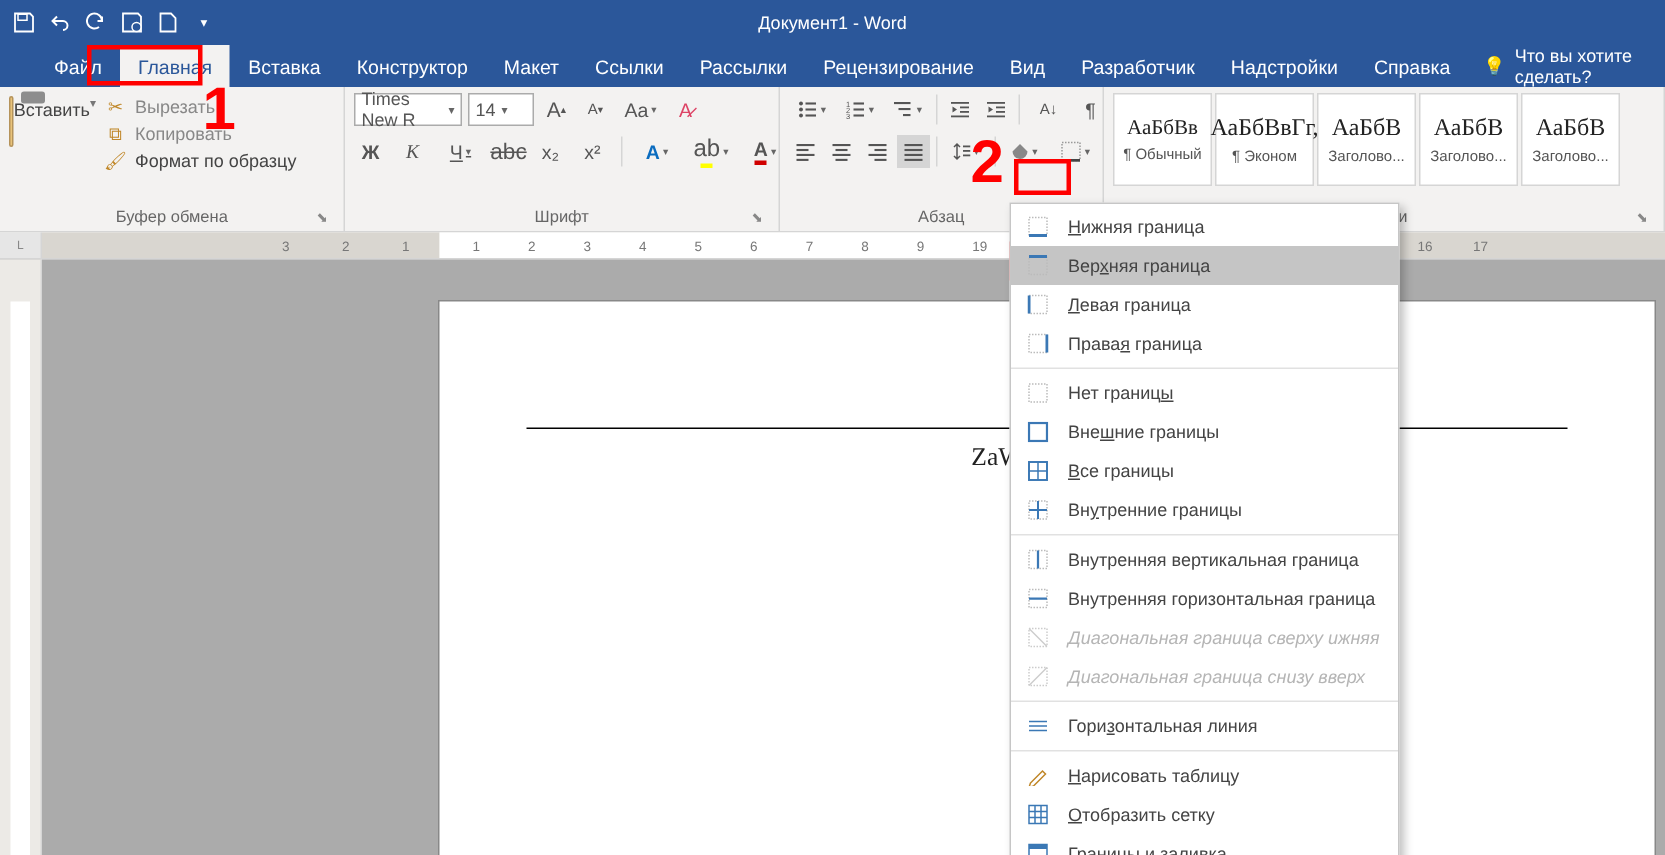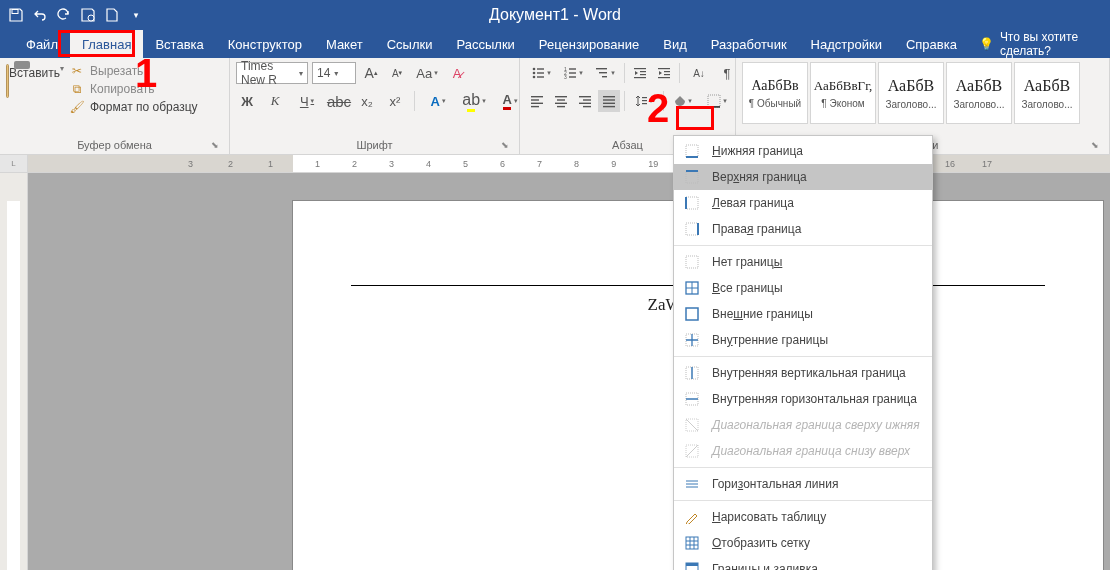--- a/index.html
+++ b/index.html
@@ -2,25 +2,25 @@
 <html><head>
 <meta charset="utf-8">
 <style>
 * { margin: 0; padding: 0; box-sizing: border-box; font-family: "Segoe UI", Tahoma, sans-serif; }
 body { width: 1110px; height: 570px; background: #fff; overflow: hidden; position: relative; font-size: 12px; }
 
 
 .titlebar { height: 30px; background: #2b579a; color: #fff; display: flex; align-items: center; padding: 0 6px; position: relative; }
 .qat { display: flex; gap: 4px; align-items: center; }
 .qat .qbtn { width: 20px; height: 20px; display: flex; align-items: center; justify-content: center; color: #fff; }
-.title { position: absolute; left: 50%; transform: translateX(-50%); font-size: 16px; }
+.title { position: absolute; left: 50%; transform: translateX(-50%); font-size: 12px; }
 .title .app { font-weight: normal; }
 
 
-.tabrow { height: 28px; background: #2b579a; color: #fff; display: flex; align-items: stretch; padding-left: 14px; font-size: 13px; }
+.tabrow { height: 28px; background: #2b579a; color: #fff; display: flex; align-items: stretch; padding-left: 24px; font-size: 13px; }
 .tab { padding: 0 12px; display: flex; align-items: center; cursor: default; }
 .tab.active { background: #f3f2f1; color: #2b579a; }
 .tell-me { margin-left: auto; padding: 0 10px; display: flex; align-items: center; gap: 6px; font-size: 12px; }
 
 
 .redbox { position: absolute; border: 3px solid #ff0000; pointer-events: none; }
 .rednum { position: absolute; color: #ff0000; font-size: 40px; font-weight: bold; line-height: 1; pointer-events: none; font-family: "Segoe UI", sans-serif; }
 
 
 .ribbon { height: 97px; background: #f3f2f1; border-bottom: 1px solid #d5d5d5; display: flex; }
@@ -379,21 +379,21 @@
       </div>
   </div>
 
   <div class="group styles-group" style="flex:1">
     <div class="group-body">
       <div class="style-card">
           <div class="style-prev">АаБбВв</div>
           <div class="style-name">¶ Обычный</div>
         </div>
       <div class="style-card">
-          <div class="style-prev" style="font-size:13px">АаБбВвГг,</div>
+          <div class="style-prev" style="font-size:16px">АаБбВвГг,</div>
           <div class="style-name">¶ Эконом</div>
         </div>
       <div class="style-card">
           <div class="style-prev cambria big">АаБбВ</div>
           <div class="style-name">Заголово...</div>
         </div>
       <div class="style-card">
           <div class="style-prev cambria big">АаБбВ</div>
           <div class="style-name">Заголово...</div>
         </div>
@@ -495,37 +495,37 @@
       <span class="dico gray">
         <svg width="14" height="14">
           <rect x="1" y="1" width="12" height="12" fill="none" stroke="#bbb" stroke-dasharray="1 1"></rect>
         </svg>
       </span>
       <span>Нет границ<span class="under">ы</span></span>
     </div>
   <div class="ditem">
       <span class="dico">
         <svg width="14" height="14">
+          <rect x="1" y="1" width="12" height="12" fill="none" stroke="#3b78b5" stroke-width="1.5"></rect>
+        </svg>
+      </span>
+      <span>Вне<span class="under">ш</span>ние границы</span>
+    </div>
+  <div class="ditem">
+      <span class="dico">
+        <svg width="14" height="14">
           <rect x="1" y="1" width="12" height="12" fill="none" stroke="#3b78b5" stroke-width="1.3"></rect>
           <path d="M7 1v12M1 7h12" stroke="#3b78b5"></path>
         </svg>
       </span>
       <span><span class="under">В</span>се границы</span>
     </div>
   <div class="ditem">
       <span class="dico">
         <svg width="14" height="14">
-          <rect x="1" y="1" width="12" height="12" fill="none" stroke="#3b78b5" stroke-width="1.5"></rect>
-        </svg>
-      </span>
-      <span>Вне<span class="under">ш</span>ние границы</span>
-    </div>
-  <div class="ditem">
-      <span class="dico">
-        <svg width="14" height="14">
           <rect x="1" y="1" width="12" height="12" fill="none" stroke="#bbb" stroke-dasharray="1 1"></rect>
           <path d="M7 1v12M1 7h12" stroke="#3b78b5" stroke-width="1.3"></path>
         </svg>
       </span>
       <span>Вн<span class="under">у</span>тренние границы</span>
     </div>
   <div class="dsep"></div>
   <div class="ditem">
       <span class="dico">
         <svg width="14" height="14">

